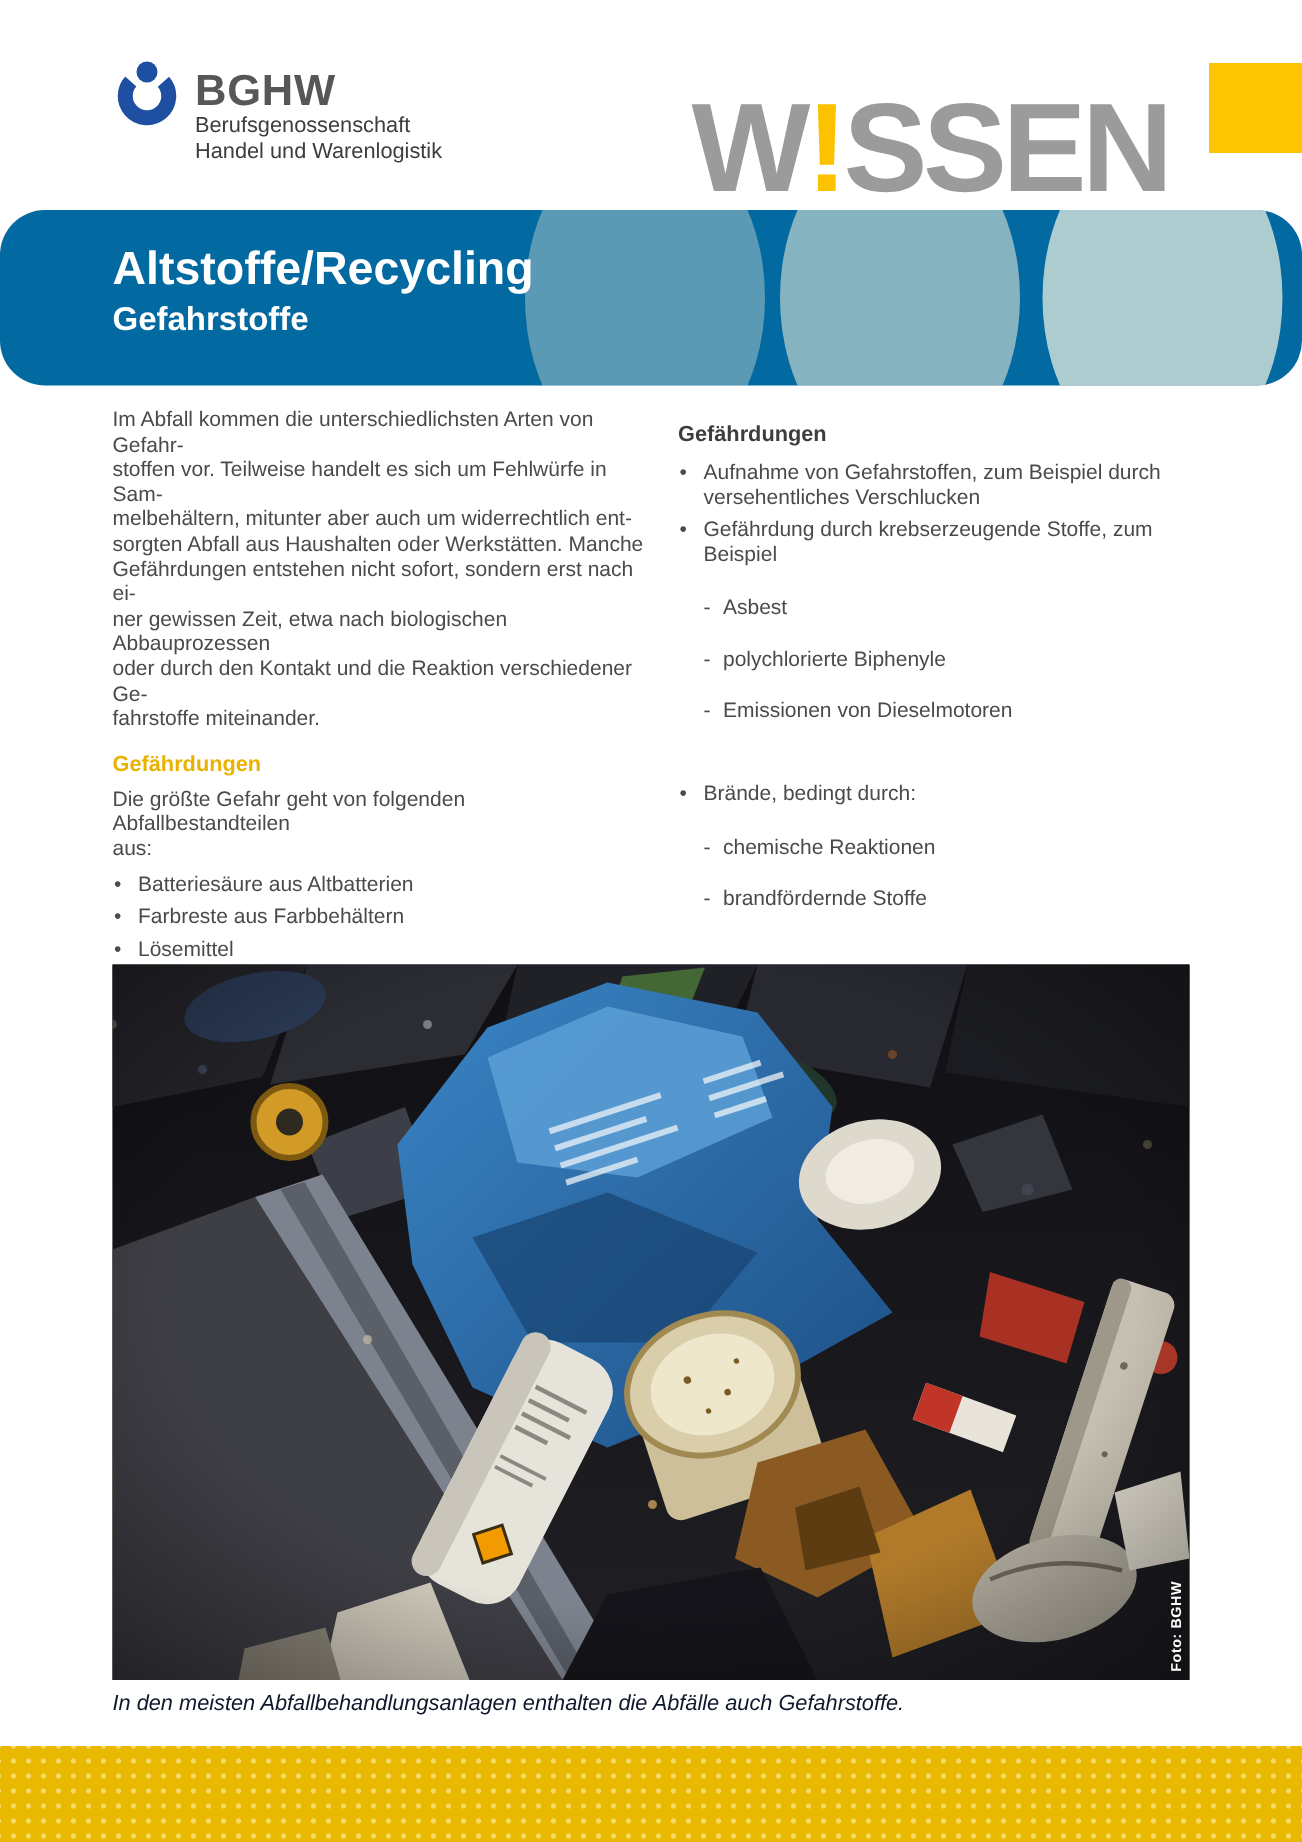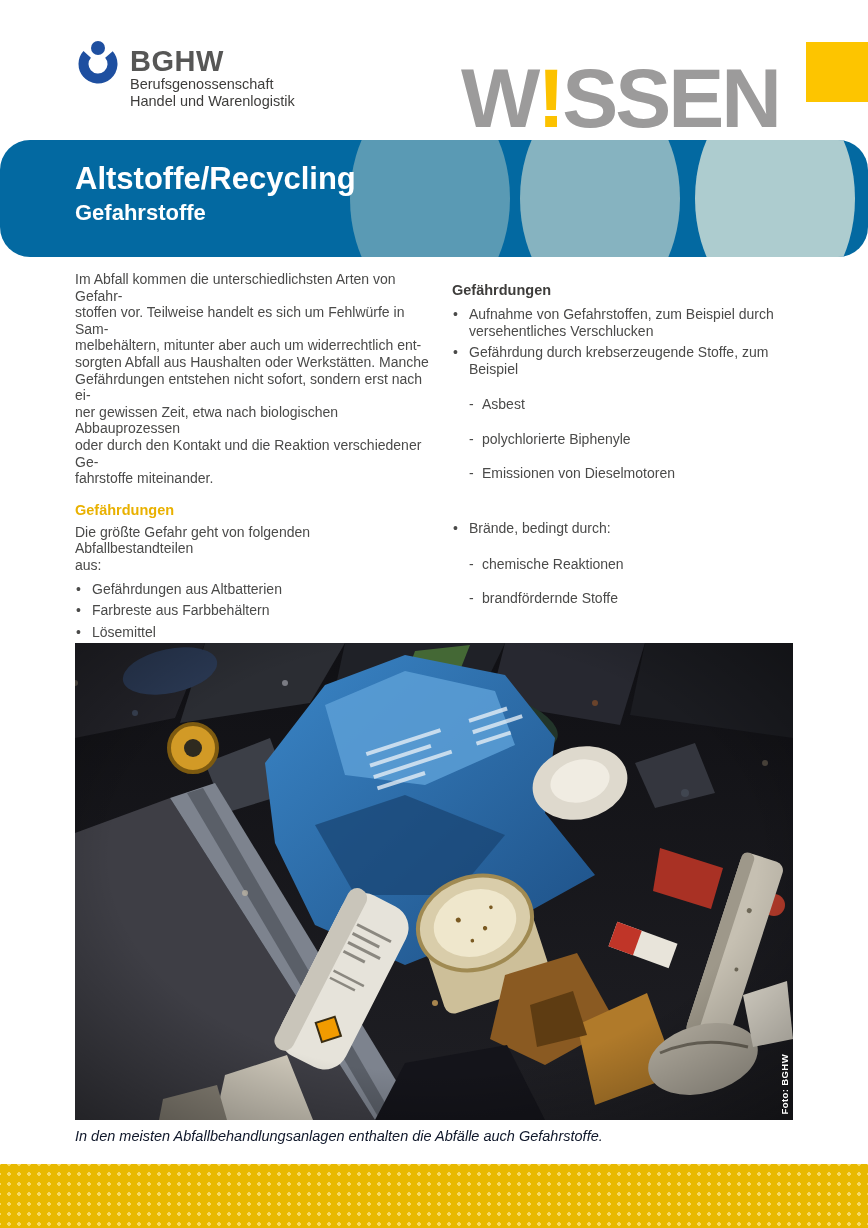--- a/index.html
+++ b/index.html
@@ -88,21 +88,21 @@
 melbehältern, mitunter aber auch um widerrechtlich ent-
 sorgten Abfall aus Haushalten oder Werkstätten. Manche
 Gefährdungen entstehen nicht sofort, sondern erst nach ei-
 ner gewissen Zeit, etwa nach biologischen Abbauprozessen
 oder durch den Kontakt und die Reaktion verschiedener Ge-
 fahrstoffe miteinander.</p>
     <h3 class="gold">Gefährdungen</h3>
     <p class="lead">Die größte Gefahr geht von folgenden Abfallbestandteilen
 aus:</p>
     <ul class="bullets">
-      <li>Gefährdungen aus Altbatterien</li>
+      <li>Batteriesäure aus Altbatterien</li>
       <li>Farbreste aus Farbbehältern</li>
       <li>Lösemittel</li>
       <li>Abbeizmittel</li>
       <li>Druckgaspatronen</li>
       <li>Quecksilberthermometer</li>
       <li>Ammoniak aus Kühlmitteln</li>
     </ul>
   </section>
 
   <section class="col col-right">

